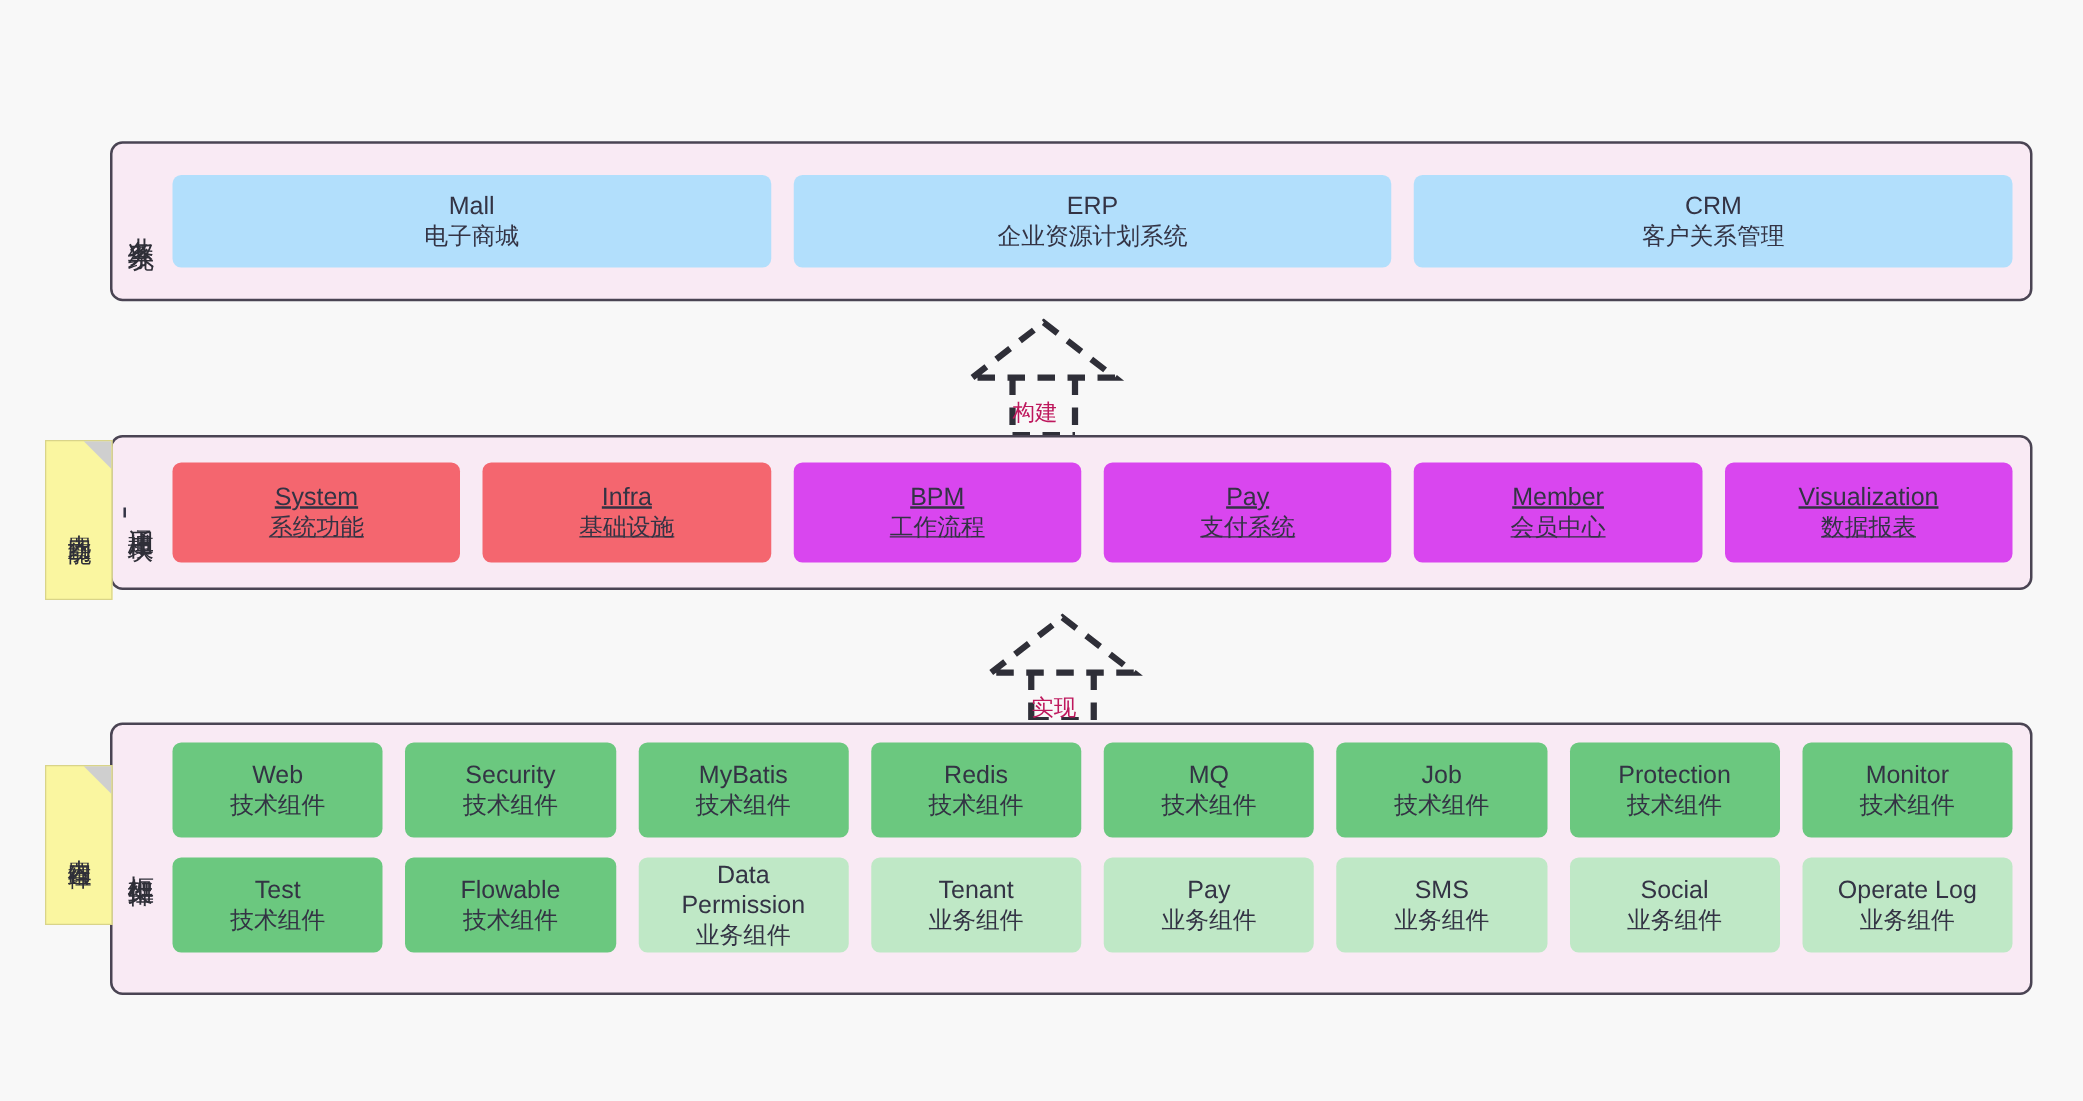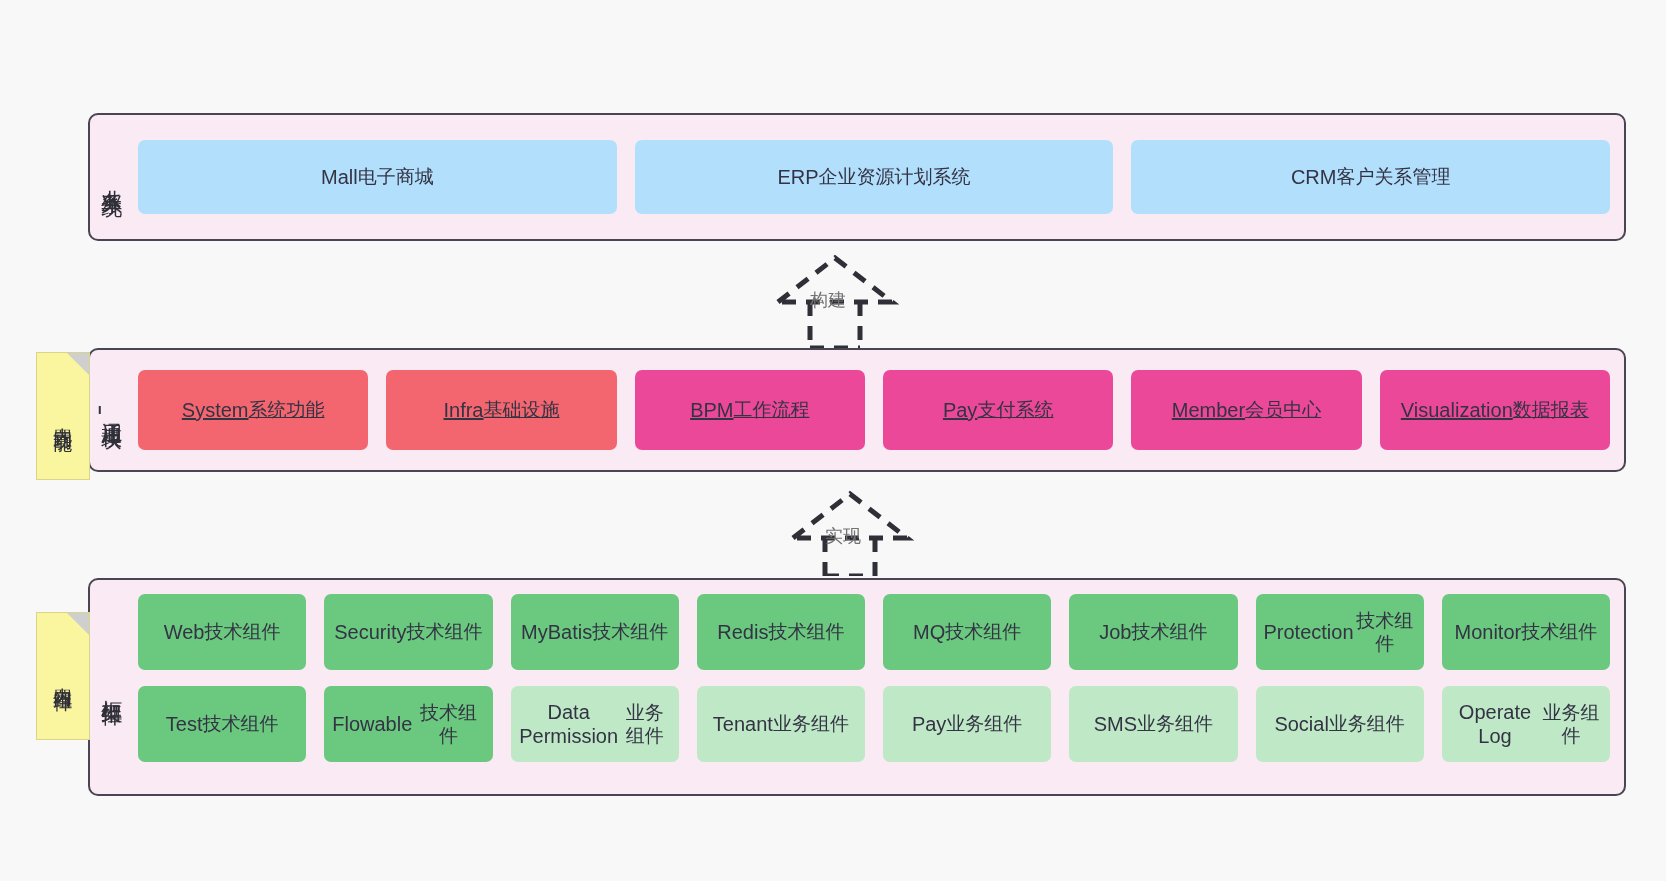--- a/index.html
+++ b/index.html
@@ -52,33 +52,34 @@
     gap:16px;
     padding:14px 14px 14px 4px;
   }
   .grid-row{display:flex;gap:18px;width:100%;}
 
   
   .card{
     flex:1 1 0;
     border-radius:7px;
     display:flex;
+    flex-direction:column;
     align-items:center;
     justify-content:center;
     text-align:center;
     box-sizing:border-box;
-    padding:6px 8px;
+    padding:6px 20px;
     line-height:1.22;
   }
   .card .en{font-size:20px;}
   .card .cn{font-size:19px;}
 
   .c-blue   {background:#b2dffc;}
   .c-red    {background:#f4666f;}
-  .c-pinkl  {background:#ec4899;}
+  .c-pinkl  {background:#d946ef;}
   .c-green  {background:#6bc87f;}
   .c-greenl {background:#bfe8c6;}
 
   .h-biz   {height:74px;}
   .h-mod   {height:80px;}
   .h-comp  {height:76px;}
 
   
   .note{
     position:absolute;
@@ -105,23 +106,24 @@
     border-width:0 22px 22px 0;
     border-style:solid;
     border-color:transparent #cfcfcf transparent transparent;
   }
 
   
   .arrow{position:absolute;}
   .arrow-label{
     position:absolute;
     font-size:18px;
-    color:#737373;
+    color:#be185d;
     background:transparent;
     white-space:nowrap;
+    margin-top:30px;
   }
 </style>
 </head>
 <body>
 
 <div class="canvas">
 
   <div class="layer" style="left:88px;top:113px;width:1538px;height:128px;">
     <div class="layer-title">业务系统</div>
     <div class="layer-body">

